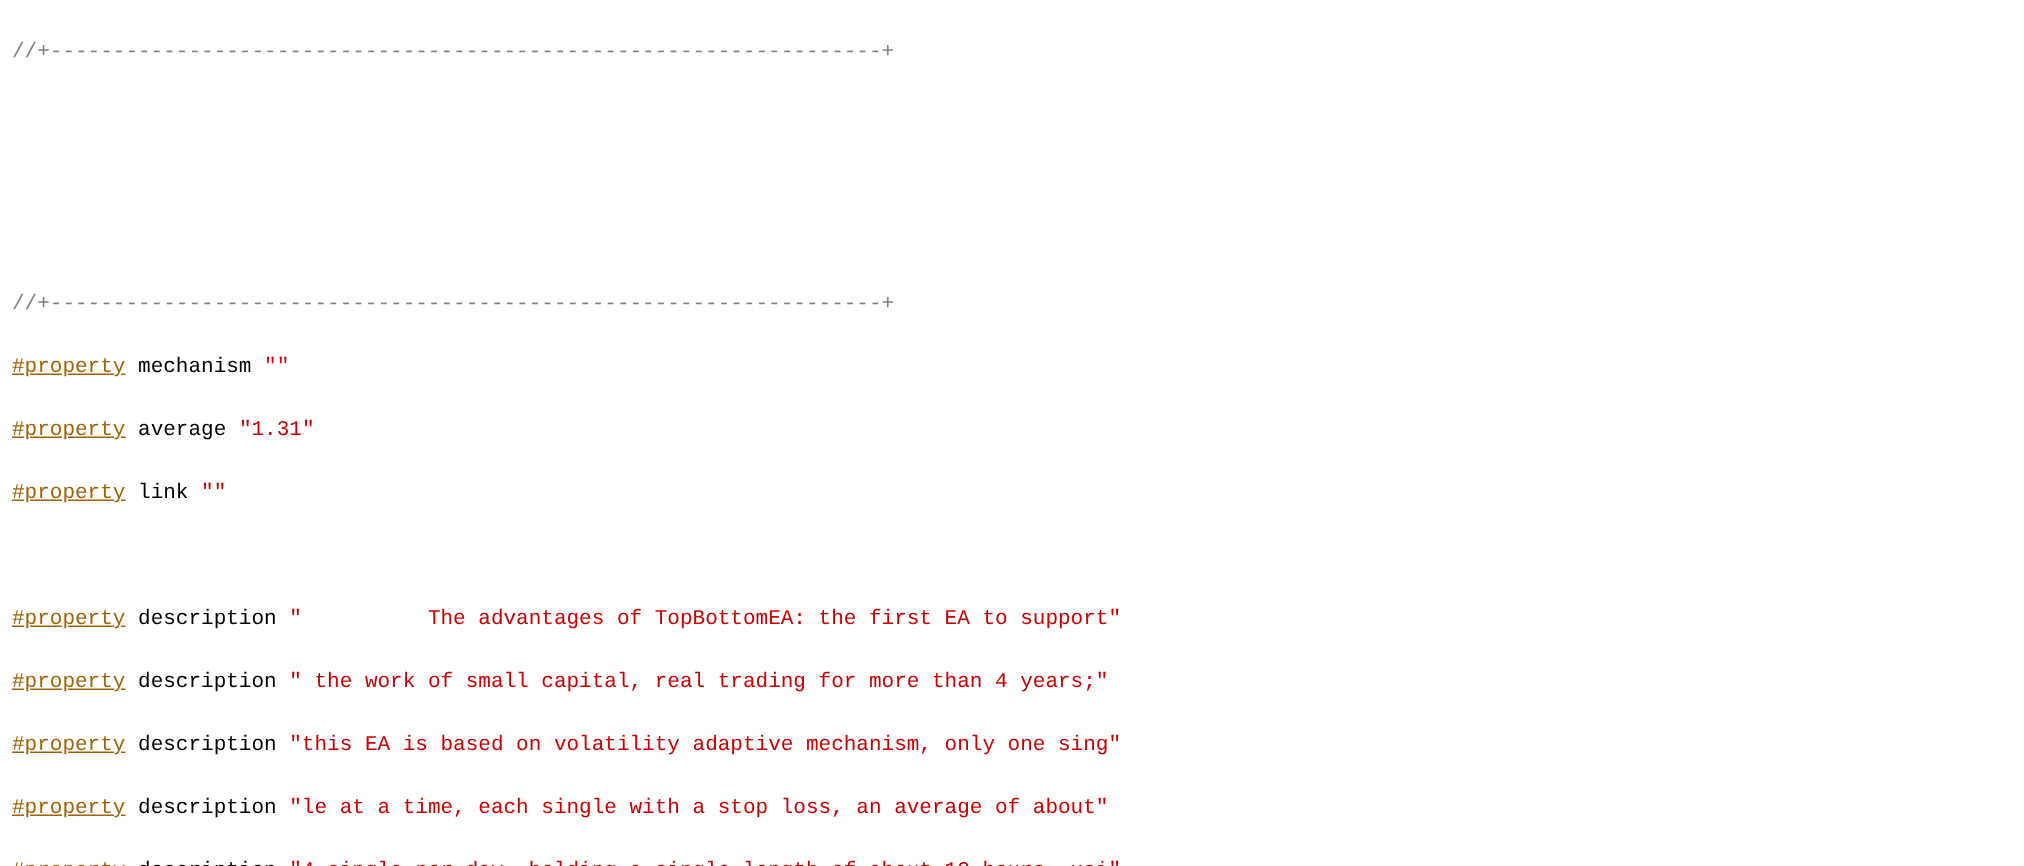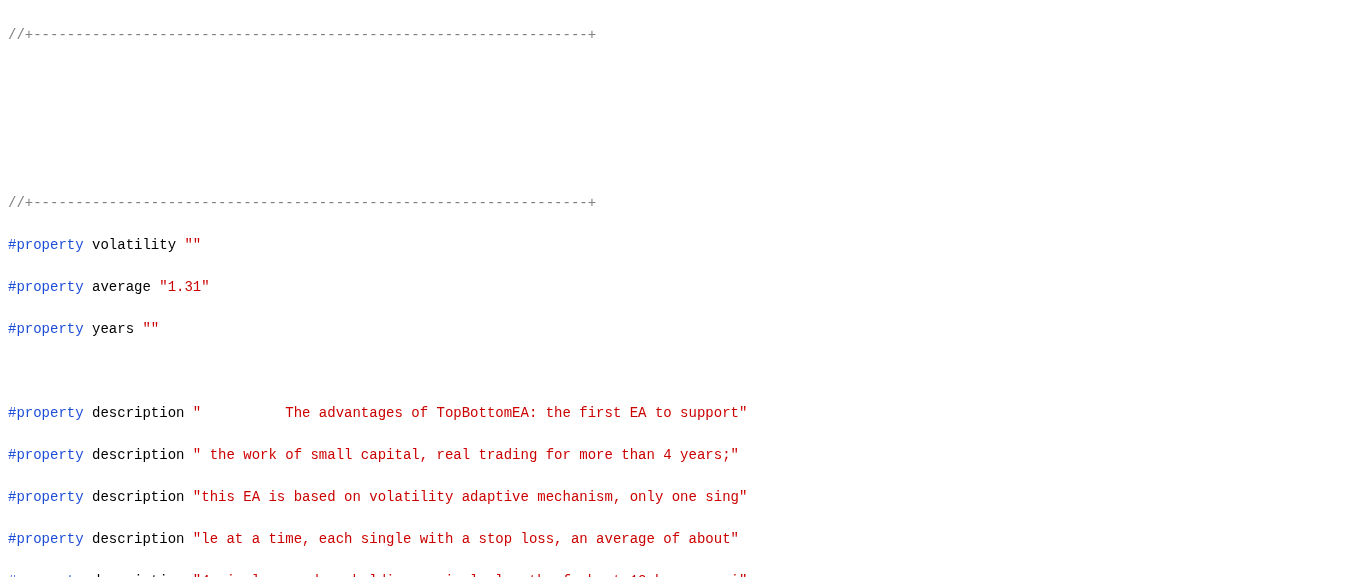--- a/index.html
+++ b/index.html
@@ -22,21 +22,22 @@
     .code-container {
       padding: 4px 8px;
       white-space: pre;
     }
 
     .comment {
       color: #808080;
     }
 
     .keyword {
-      color: #1d4ed8;
+      color: #a16207;
+      text-decoration: underline;
     }
 
     .string-value {
       color: #cc0000;
     }
 
     .description-text {
       color: #cc0000;
     }
 
@@ -46,23 +47,23 @@
   </style>
 </head>
 <body>
 
 <div class="code-container">
 <span class="comment">//+------------------------------------------------------------------+</span>
 <br>
 <br>
 <br>
 <br><span class="comment">//+------------------------------------------------------------------+</span>
-<br><span class="keyword">#property</span><span class="normal"> volatility </span><span class="string-value">""</span>
+<br><span class="keyword">#property</span><span class="normal"> mechanism </span><span class="string-value">""</span>
 <br><span class="keyword">#property</span><span class="normal"> average </span><span class="string-value">"1.31"</span>
-<br><span class="keyword">#property</span><span class="normal"> years </span><span class="string-value">""</span>
+<br><span class="keyword">#property</span><span class="normal"> link </span><span class="string-value">""</span>
 <br>
 <br><span class="keyword">#property</span><span class="normal"> description </span><span class="description-text">"          The advantages of TopBottomEA: the first EA to support"</span>
 <br><span class="keyword">#property</span><span class="normal"> description </span><span class="description-text">" the work of small capital, real trading for more than 4 years;"</span>
 <br><span class="keyword">#property</span><span class="normal"> description </span><span class="description-text">"this EA is based on volatility adaptive mechanism, only one sing"</span>
 <br><span class="keyword">#property</span><span class="normal"> description </span><span class="description-text">"le at a time, each single with a stop loss, an average of about"</span>
 <br><span class="keyword">#property</span><span class="normal"> description </span><span class="description-text">"4 single per day, holding a single length of about 12 hours, usi"</span>
 <br>
 <br>
 <br>
 <br>

